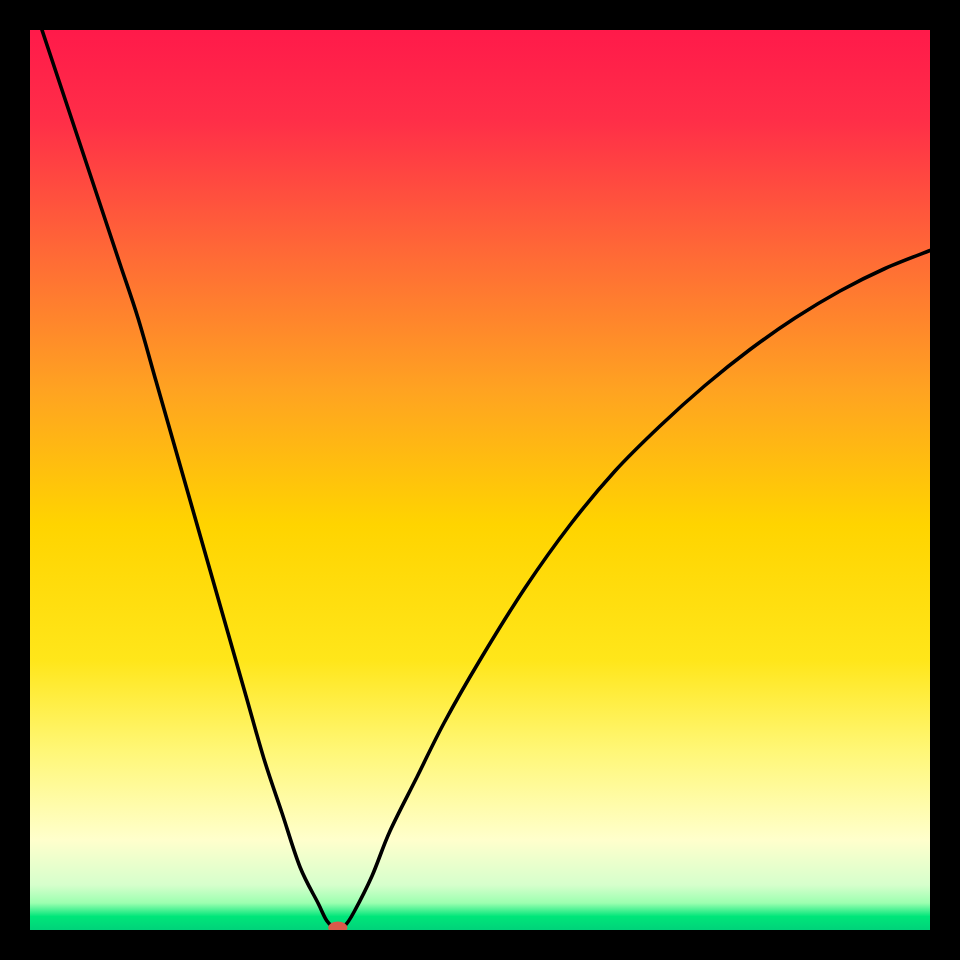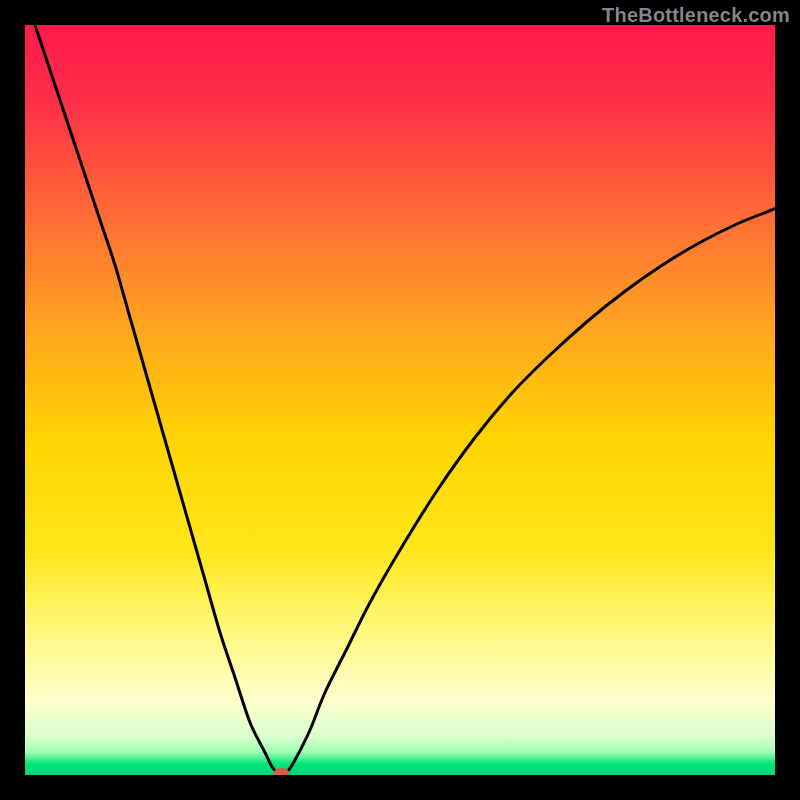--- a/index.html
+++ b/index.html
@@ -35,21 +35,20 @@
     z-index: 10;
   }
   svg {
     display: block;
   }
 </style>
 </head>
 <body>
 
 <div class="container">
-  <div class="watermark">TheBottleneck.com</div>
   <div class="plot-area">
     <svg id="chart-svg" width="750" height="750" viewBox="0 0 750 750" preserveAspectRatio="none">
       <defs>
         <linearGradient id="bg-grad" x1="0" y1="0" x2="0" y2="1">
             <stop offset="0%" stop-color="#ff1a4a"></stop>
             <stop offset="10%" stop-color="#ff2e48"></stop>
             <stop offset="25%" stop-color="#ff6a36"></stop>
             <stop offset="40%" stop-color="#ffa321"></stop>
             <stop offset="55.00000000000001%" stop-color="#ffd400"></stop>
             <stop offset="70%" stop-color="#ffe61a"></stop>

